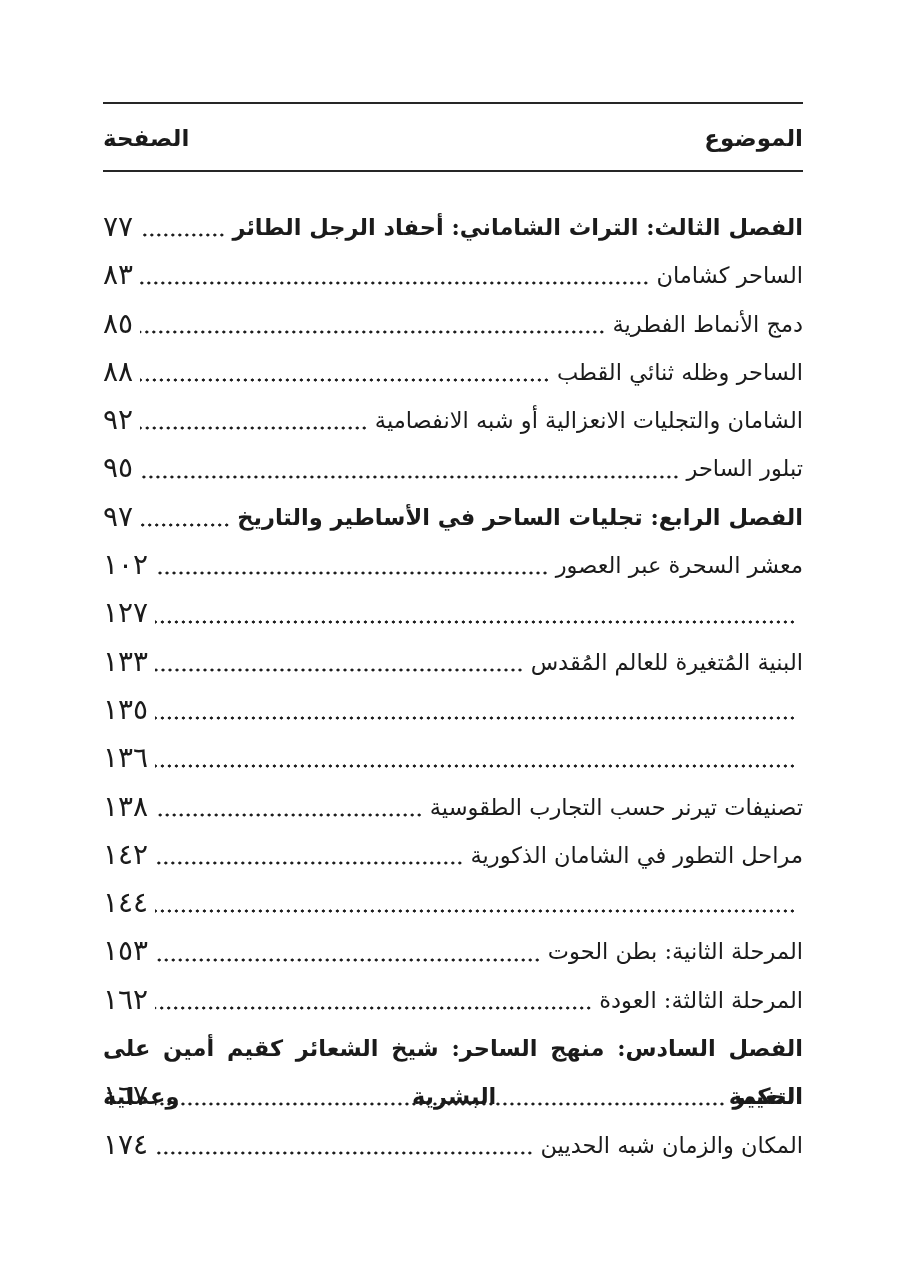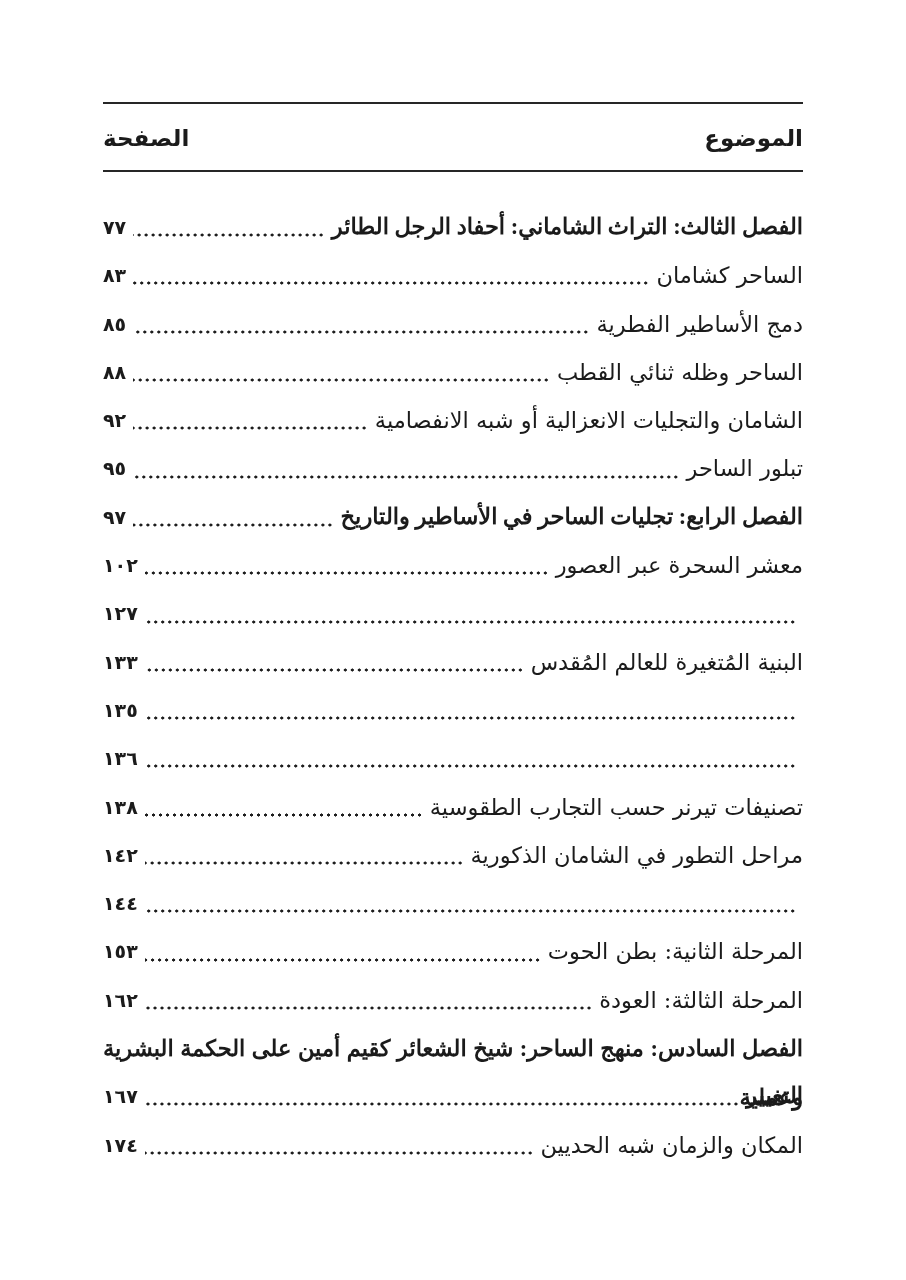--- a/index.html
+++ b/index.html
@@ -41,40 +41,40 @@
   .toc-list {
     padding-top: 31px;
   }
   .toc-row {
     display: flex;
     align-items: center;
     height: 48.3px;
     font-size: 22.5px;
     line-height: 48.3px;
   }
-  .toc-row.bold .toc-title { font-weight: bold; font-family: Liberation Serif, serif; }
+  .toc-row.bold .toc-title { font-weight: bold; }
   .toc-title {
     white-space: nowrap;
     flex: 0 0 auto;
   }
   .toc-dots {
     flex: 1 1 auto;
     height: 8px;
     margin: 0 7px;
     position: relative;
     top: 8px;
     background-image: radial-gradient(circle, #1d1d1d 1.35px, rgba(0,0,0,0) 1.8px);
     background-size: 7px 8px;
     background-repeat: repeat-x;
     background-position: right center;
   }
   .toc-page {
     flex: 0 0 auto;
-    font-size: 19px;
-    font-weight: bold;
+    font-size: 28px;
+    font-weight: normal;
     letter-spacing: 1px;
   }
   
   .toc-row.full {
     display: block;
     text-align: justify;
     text-align-last: justify;
     white-space: normal;
     font-weight: bold;
   }
@@ -99,21 +99,21 @@
     <span class="toc-title">الفصل الثالث: التراث الشاماني: أحفاد الرجل الطائر</span>
     <span class="toc-dots"></span>
     <span class="toc-page">٧٧</span>
   </div>
         <div class="toc-row">
     <span class="toc-title">الساحر كشامان</span>
     <span class="toc-dots"></span>
     <span class="toc-page">٨٣</span>
   </div>
         <div class="toc-row">
-    <span class="toc-title">دمج الأساطير الفطرية</span>
+    <span class="toc-title">دمج الأنماط الفطرية</span>
     <span class="toc-dots"></span>
     <span class="toc-page">٨٥</span>
   </div>
         <div class="toc-row">
     <span class="toc-title">الساحر وظله ثنائي القطب</span>
     <span class="toc-dots"></span>
     <span class="toc-page">٨٨</span>
   </div>
         <div class="toc-row">
     <span class="toc-title">الشامان والتجليات الانعزالية أو شبه الانفصامية</span>

